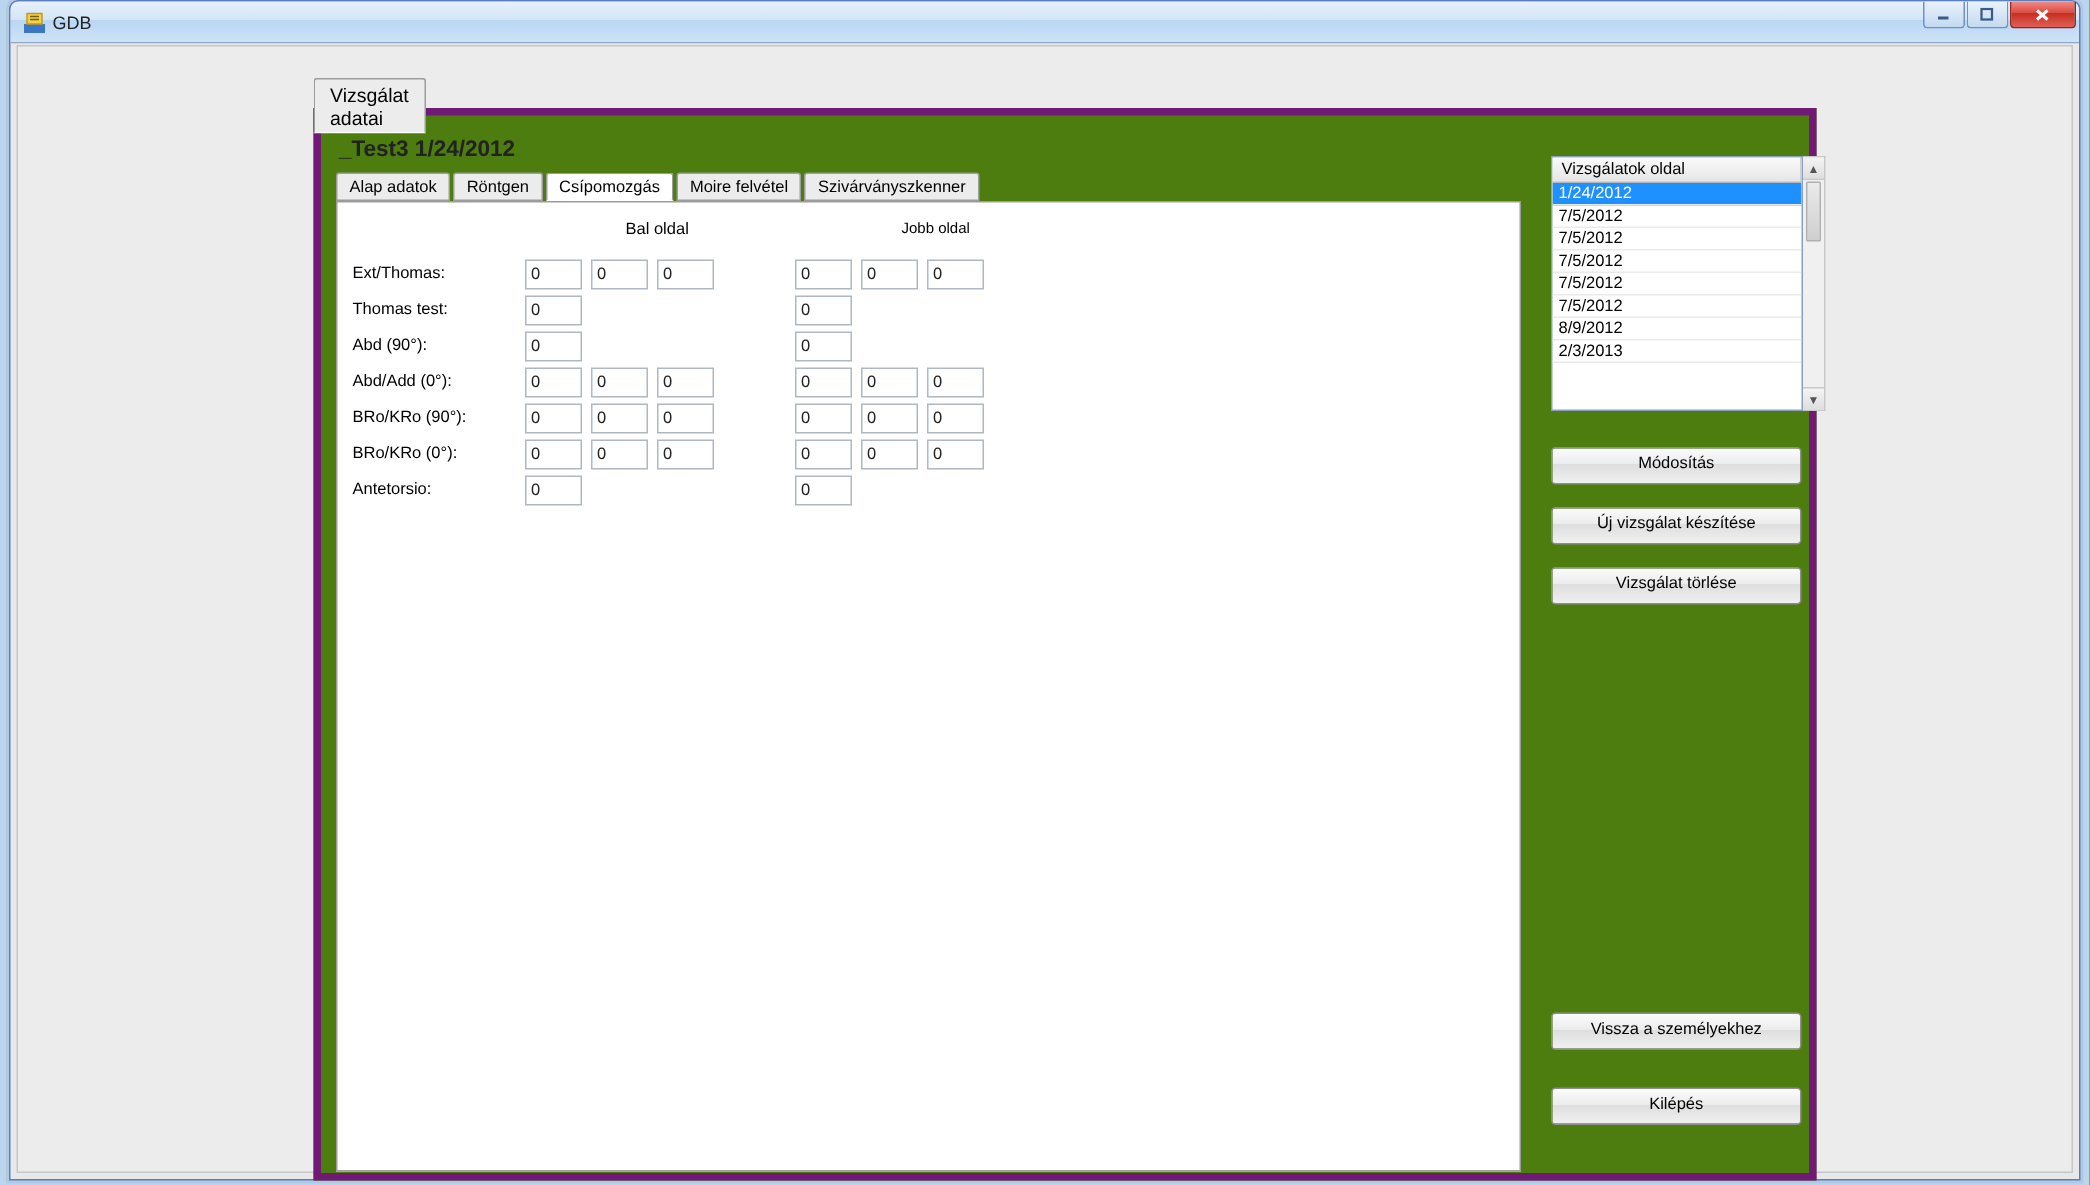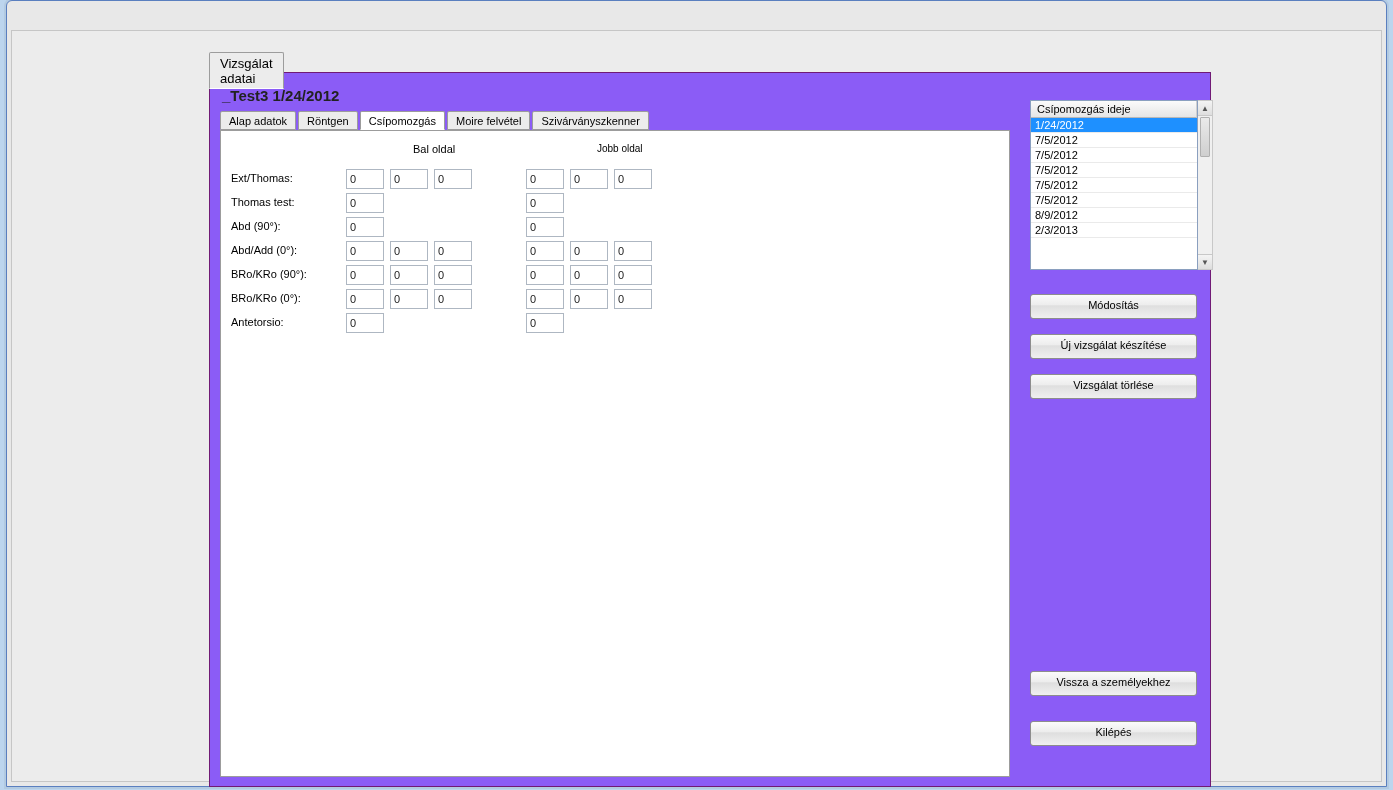--- a/index.html
+++ b/index.html
@@ -53,22 +53,22 @@
   .outer-tab {
     display: inline-block; padding: 3px 10px 2px 10px;
     background: #ececec;
     border: 1px solid #9c9c9c; border-bottom: 1px solid #fff;
     border-radius: 2px 2px 0 0; font-size: 13px;
     position: relative; z-index: 3;
   }
 
   .outer-panel {
     position: absolute; left: 197px; top: 41px; width: 1002px; height: 715px;
-    background: #8b5cf6;
-    border: 1px solid #701a75;
+    background: #4d7c0f;
+    border: 5px solid #701a75;
   }
 
   .page-title {
     position: absolute; left: 12px; top: 14px;
     font-weight: bold; font-size: 15px; color: #222;
   }
 
   
   .inner-tabs {
     position: absolute; left: 10px; top: 38px;
@@ -151,20 +151,47 @@
     background: linear-gradient(to bottom, #fbfbfb 0%, #ececec 45%, #dedede 46%, #f0f0f0 100%);
     border: 1px solid #8d8d8d; border-radius: 3px;
     font-size: 11px; text-align: center; padding-top: 4px;
     cursor: default;
   }
 </style>
 </head>
 <body>
 
 <div class="window">
+  <div class="titlebar">
+    <svg class="appicon" viewBox="0 0 16 16">
+      <rect x="1" y="9" width="14" height="6" fill="#3a76c4"></rect>
+      <rect x="3" y="2" width="10" height="7" fill="#f2d24a" stroke="#c39a1f"></rect>
+      <line x1="5" y1="4" x2="11" y2="4" stroke="#7a5b14"></line>
+      <line x1="5" y1="6" x2="11" y2="6" stroke="#7a5b14"></line>
+    </svg>
+    <span class="title">GDB</span>
+    <div class="winbtns">
+      <div class="winbtn">
+        <svg width="10" height="10">
+            <line x1="1" y1="7" x2="8" y2="7" stroke="#3a5a8a" stroke-width="2"></line>
+          </svg>
+      </div>
+      <div class="winbtn">
+        <svg width="10" height="10">
+            <rect x="1" y="1" width="7" height="7" fill="none" stroke="#3a5a8a" stroke-width="1.5"></rect>
+          </svg>
+      </div>
+      <div class="winbtn close">
+        <svg width="12" height="10">
+            <line x1="2" y1="2" x2="9" y2="8" stroke="#fff" stroke-width="2"></line>
+            <line x1="9" y1="2" x2="2" y2="8" stroke="#fff" stroke-width="2"></line>
+          </svg>
+      </div>
+    </div>
+  </div>
 
   <div class="client">
 
     <div class="outer-tabgroup">
       <span class="outer-tab">Vizsgálat adatai</span>
     </div>
 
     <div class="outer-panel">
 
       <div class="page-title">_Test3   1/24/2012</div>
@@ -186,21 +213,21 @@
             <div class="form-row" style="top: 62px;"><span class="lbl">Thomas test:</span><span class="cellgroup"><input class="cell" value="0" style=""></span><span class="cellgroup"><input class="cell" value="0" style=""></span></div>
             <div class="form-row" style="top: 86px;"><span class="lbl">Abd (90°):</span><span class="cellgroup"><input class="cell" value="0" style=""></span><span class="cellgroup"><input class="cell" value="0" style=""></span></div>
             <div class="form-row" style="top: 110px;"><span class="lbl">Abd/Add (0°):</span><span class="cellgroup"><input class="cell" value="0" style=""><input class="cell" value="0" style=""><input class="cell" value="0" style=""></span><span class="cellgroup"><input class="cell" value="0" style=""><input class="cell" value="0" style=""><input class="cell" value="0" style=""></span></div>
             <div class="form-row" style="top: 134px;"><span class="lbl">BRo/KRo (90°):</span><span class="cellgroup"><input class="cell" value="0" style=""><input class="cell" value="0" style=""><input class="cell" value="0" style=""></span><span class="cellgroup"><input class="cell" value="0" style=""><input class="cell" value="0" style=""><input class="cell" value="0" style=""></span></div>
             <div class="form-row" style="top: 158px;"><span class="lbl">BRo/KRo (0°):</span><span class="cellgroup"><input class="cell" value="0" style=""><input class="cell" value="0" style=""><input class="cell" value="0" style=""></span><span class="cellgroup"><input class="cell" value="0" style=""><input class="cell" value="0" style=""><input class="cell" value="0" style=""></span></div>
             <div class="form-row" style="top: 182px;"><span class="lbl">Antetorsio:</span><span class="cellgroup"><input class="cell" value="0" style=""></span><span class="cellgroup"><input class="cell" value="0" style=""></span></div>
           </div>
       </div>
 
       <div class="exam-list-wrap">
-        <div class="exam-list-header">Csípomozgás ideje</div>
+        <div class="exam-list-header">Vizsgálatok oldal</div>
         <div class="exam-list-body" id="exam-list-body">
             <div class="exam-item selected">1/24/2012</div>
             <div class="exam-item">7/5/2012</div>
             <div class="exam-item">7/5/2012</div>
             <div class="exam-item">7/5/2012</div>
             <div class="exam-item">7/5/2012</div>
             <div class="exam-item">7/5/2012</div>
             <div class="exam-item">8/9/2012</div>
             <div class="exam-item">2/3/2013</div>
           </div>

